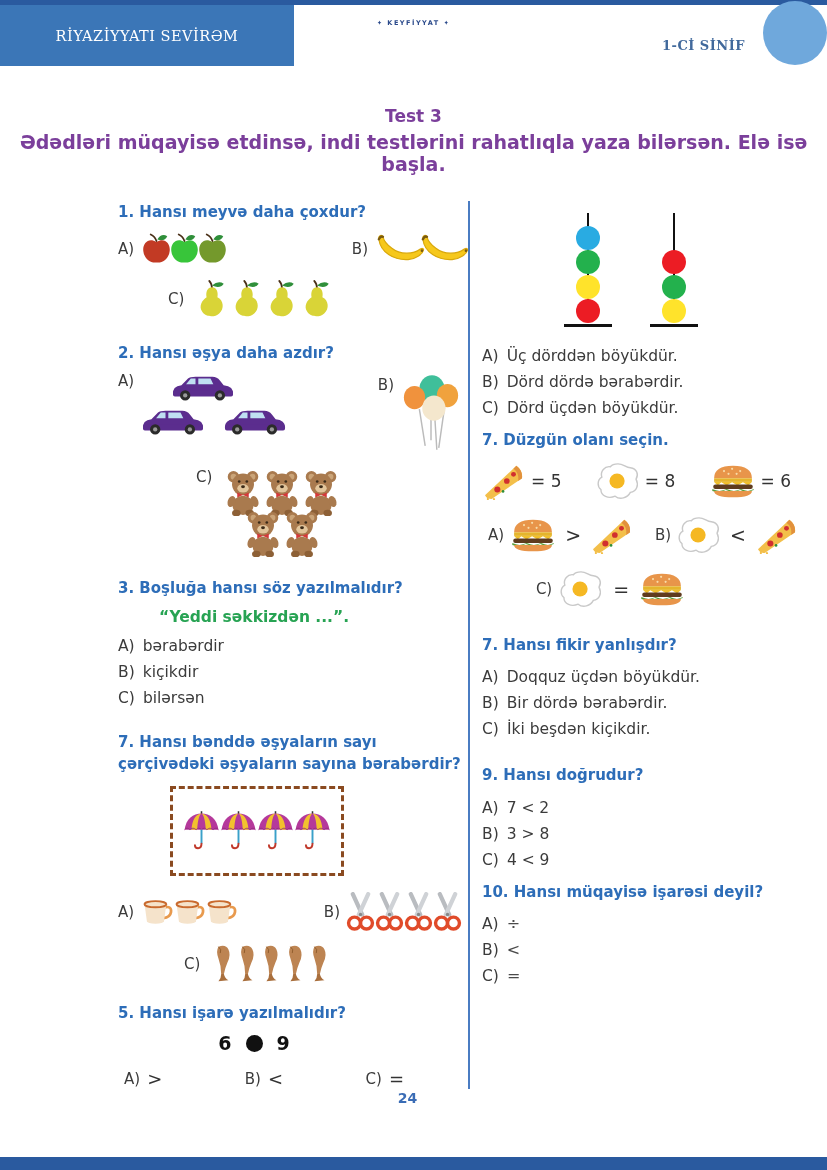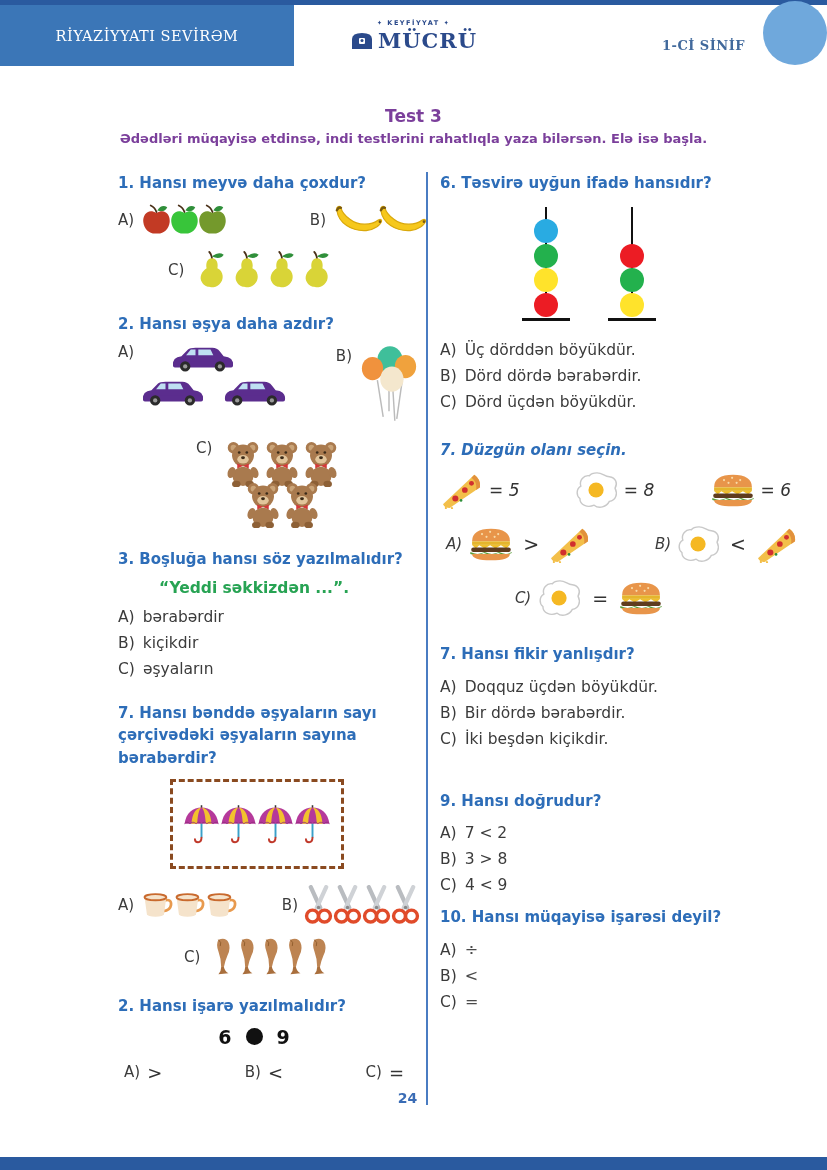--- a/index.html
+++ b/index.html
@@ -31,24 +31,24 @@
     font-family:"DejaVu Serif","Liberation Serif",serif;
     font-size:13px;font-weight:bold;color:#41699c;letter-spacing:.5px;
   }
   .corner-circle{
     position:absolute;left:763px;top:1px;width:64px;height:64px;border-radius:50%;
     background:#6fa8dc;
   }
   
   .intro{margin:0;padding-top:106px;text-align:center;}
   .intro h1{margin:0 0 5px;font-size:17px;color:#7b3f9b;font-weight:bold;}
-  .intro p{margin:0;font-size:13px;color:#7b3f9b;font-weight:bold;}
+  .intro p{margin:0;font-size:19px;color:#7b3f9b;font-weight:bold;}
   
   .columns{display:flex;margin-top:26px;align-items:stretch;}
-  .col-left{width:426px;box-sizing:border-box;padding:0 6px 0 118px;}
+  .col-left{width:468px;box-sizing:border-box;padding:0 6px 0 118px;}
   .col-right{flex:1;box-sizing:border-box;border-left:2px solid #4a7cc2;padding:0 28px 90px 12px;}
   .q-title{margin:0 0 8px;font-size:15px;line-height:1.5;font-weight:bold;color:#2d6db8;}
   .opt-label{font-size:15px;color:#3b3b3b;flex:none;}
   .opt-line{display:flex;gap:8px;font-size:15.5px;color:#3b3b3b;line-height:26px;}
   .icon-strip{display:flex;align-items:flex-end;}
   .ic{display:block;flex:none;}
   
   .ic-apple{width:33px;height:33px;margin-right:-5px;}
   .ic-banana{width:52px;height:34px;margin-right:-8px;}
   .ic-pear{width:36px;height:42px;margin-right:-1px;}
@@ -92,31 +92,31 @@
   .dot{width:17px;height:17px;border-radius:50%;background:#111;}
   .q5-opts{width:280px;display:flex;justify-content:space-between;padding-left:6px;}
   .q5-opt{display:flex;align-items:center;gap:7px;}
   .q5-sym{font-size:18px;color:#333;}
   
   .abacus{display:flex;gap:42px;margin:12px 0 16px 84px;}
   .rod{position:relative;width:44px;height:114px;}
   .rod-line{position:absolute;left:50%;top:0;width:2px;height:107px;background:#111;transform:translateX(-50%);}
   .rod-base{position:absolute;left:-2px;right:-2px;bottom:0;height:3px;background:#111;}
   .bead{position:absolute;left:50%;transform:translateX(-50%);width:24px;height:24px;border-radius:50%;}
-  .q7{margin-top:24px;font-style:italic;}
+  .q7{margin-top:8px;}
   .q7-key{display:flex;align-items:center;justify-content:space-between;margin:10px 0 16px;padding-right:8px;}
   .kgroup{display:flex;align-items:center;gap:5px;}
   .kval{font-size:17px;color:#333;white-space:nowrap;}
   .q7-ab{display:flex;align-items:center;margin-bottom:16px;padding-left:6px;}
   .q7-grp{display:flex;align-items:center;gap:6px;}
   .q7-ab .grp-b{margin-left:auto;}
   .q7-c{display:flex;align-items:center;justify-content:center;gap:7px;margin:0 60px 6px 0;}
   .op{font-size:19px;color:#333;margin:0 3px;}
   .q8{margin-top:26px;}
-  .q9{margin-top:38px;}
+  .q9{margin-top:22px;}
   .q10{margin-top:8px;}
   .sym-opt .opt-text{font-size:16px;color:#4a4a4a;}
   
   .page-number{
     position:absolute;left:0;right:12px;bottom:64px;text-align:center;
     color:#3a6cb5;font-weight:bold;font-size:14px;
   }
   .bottom-strip{position:absolute;left:0;right:0;bottom:0;height:13px;background:#2a5a9f;}
   .defs{position:absolute;width:0;height:0;overflow:hidden;}
 </style>
@@ -235,28 +235,20 @@
 
 <div class="page">
   <div class="top-strip"></div>
 
   <header>
     <div class="brand-box">
       <span class="brand-text">RİYAZİYYATI SEVİRƏM</span>
     </div>
     <div class="logo">
       <div class="logo-tagline">✦ KEYFİYYAT ✦</div>
-      <div class="logo-row">
-        <svg width="24" height="20" viewBox="0 0 24 20" class="logo-chest">
-          <path d="M2 8 Q2 2 12 2 Q22 2 22 8 L22 18 L2 18 Z" fill="#2b4a8b"></path>
-          <rect x="9" y="7" width="6" height="6" rx="1" fill="#ffffff"></rect>
-          <circle cx="12" cy="9.5" r="1.5" fill="#2b4a8b"></circle>
-        </svg>
-        <span class="logo-name">MÜCRÜ</span>
-      </div>
     </div>
     <div class="grade">1-Cİ SİNİF</div>
     <div class="corner-circle"></div>
   </header>
 
   <section class="intro">
     <h1>Test 3</h1>
     <p>Ədədləri müqayisə etdinsə, indi testlərini rahatlıqla yaza bilərsən. Elə isə başla.</p>
   </section>
 
@@ -364,21 +356,21 @@
         <div class="opt-line">
           <span>A)</span>
           <span>bərabərdir</span>
         </div>
         <div class="opt-line">
           <span>B)</span>
           <span>kiçikdir</span>
         </div>
         <div class="opt-line">
           <span>C)</span>
-          <span>əşyaların</span>
+          <span>bilərsən</span>
         </div>
       </section>
 
       <section class="q4">
         <h2 class="q-title">7. Hansı bənddə əşyaların sayı çərçivədəki əşyaların sayına bərabərdir?</h2>
         <div class="frame">
           <span class="icon-strip">
               <svg class="ic ic-umbrella">
                 <use href="#sym-umbrella" xlink:href="#sym-umbrella"></use>
               </svg>
@@ -438,21 +430,21 @@
                 <use href="#sym-drumstick" xlink:href="#sym-drumstick"></use>
               </svg>
               <svg class="ic ic-drumstick">
                 <use href="#sym-drumstick" xlink:href="#sym-drumstick"></use>
               </svg>
             </span>
         </div>
       </section>
 
       <section class="q5">
-        <h2 class="q-title">2. Hansı işarə yazılmalıdır?</h2>
+        <h2 class="q-title">5. Hansı işarə yazılmalıdır?</h2>
         <div class="q5-expr">
           <span>6</span>
           <span class="dot"></span>
           <span>9</span>
         </div>
         <div class="q5-opts">
           <span class="q5-opt">
             <span class="opt-label">A)</span>
             <span class="q5-sym">&gt;</span>
           </span>
@@ -464,21 +456,20 @@
             <span class="opt-label">C)</span>
             <span class="q5-sym">=</span>
           </span>
         </div>
       </section>
     </div>
 
     <div class="col-right">
 
       <section class="q6">
-        <h2 class="q-title">6. Təsvirə uyğun ifadə hansıdır?</h2>
         <div class="abacus">
           <div class="rod">
             <div class="rod-line"></div>
             <div class="rod-base"></div>
             <div></div>
           <div class="bead" style="background: rgb(236, 28, 36); bottom: 4px;"></div>
               <div class="bead" style="background: rgb(255, 227, 43); bottom: 28.5px;"></div>
               <div class="bead" style="background: rgb(35, 177, 77); bottom: 53px;"></div>
               <div class="bead" style="background: rgb(41, 171, 226); bottom: 77.5px;"></div>
             </div>

